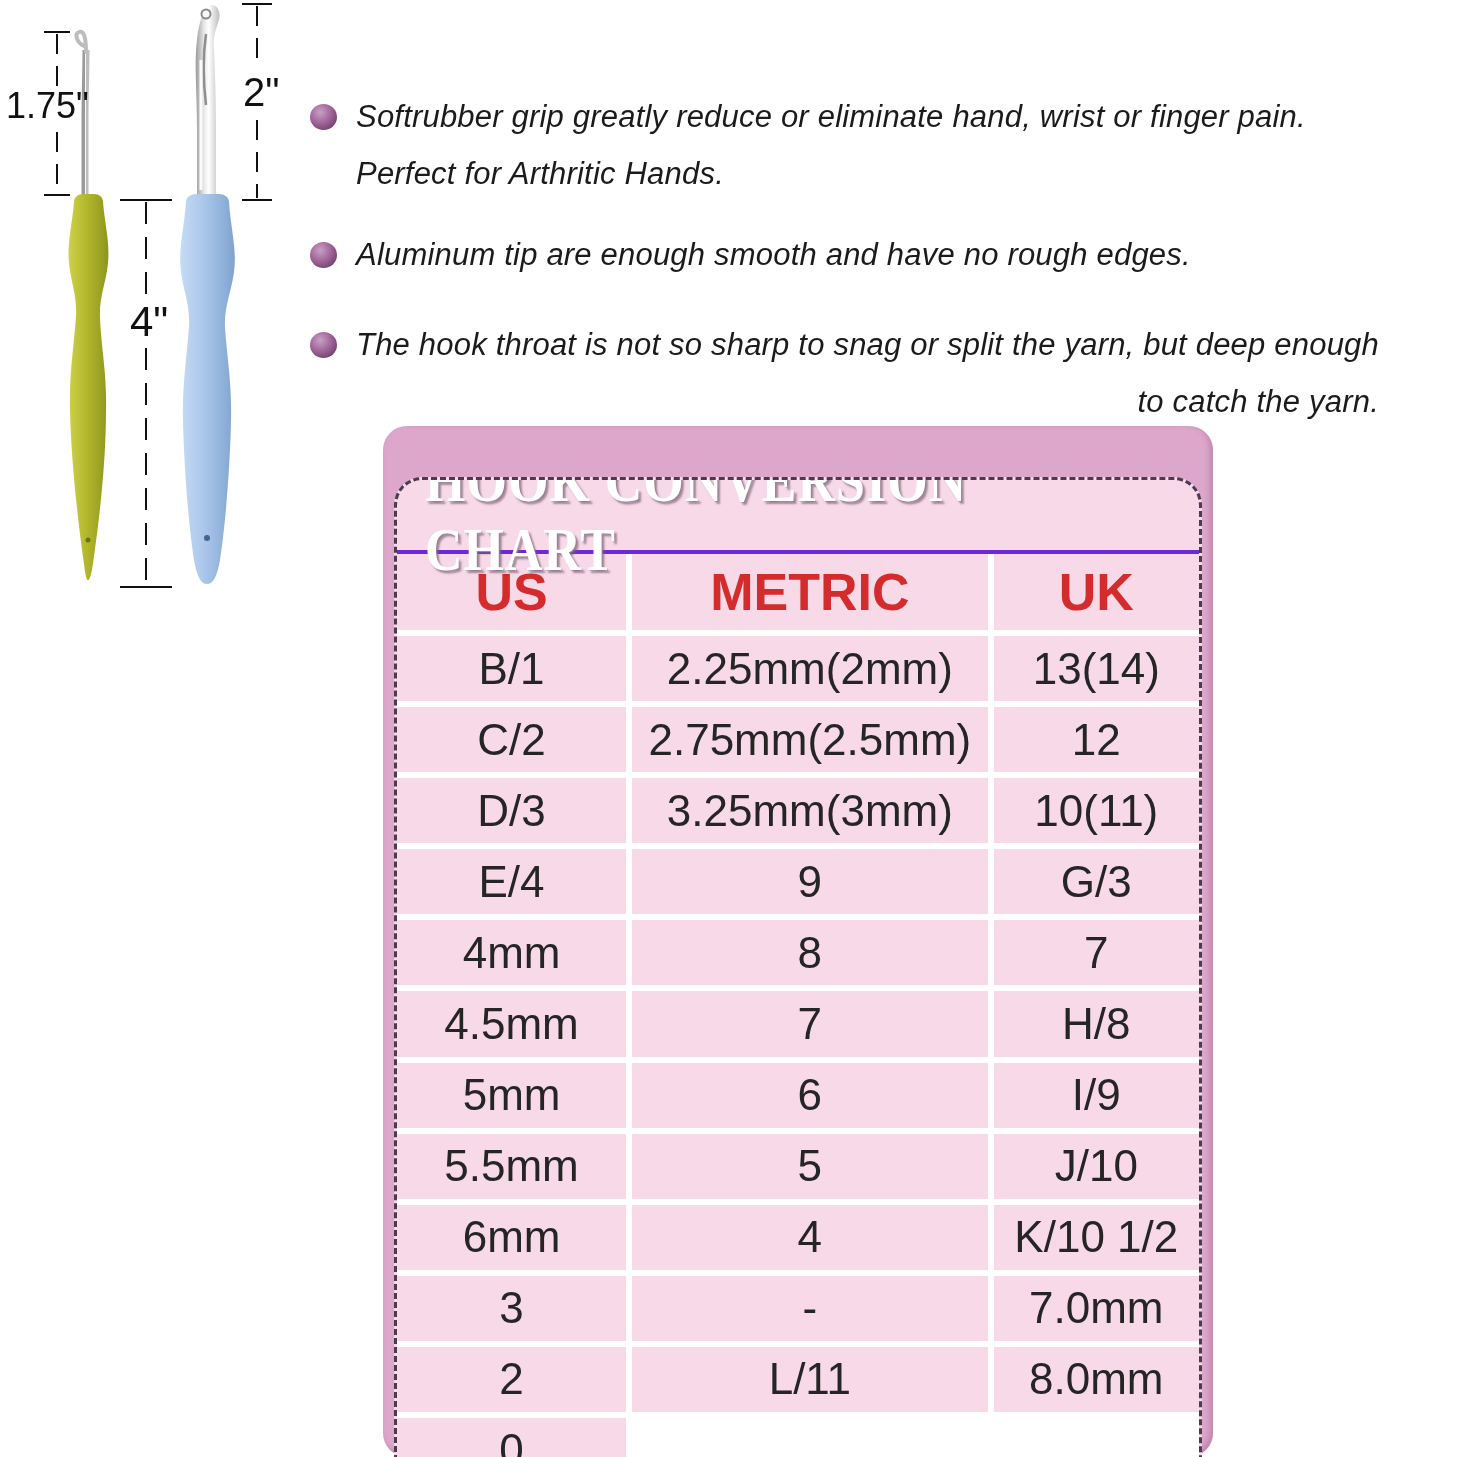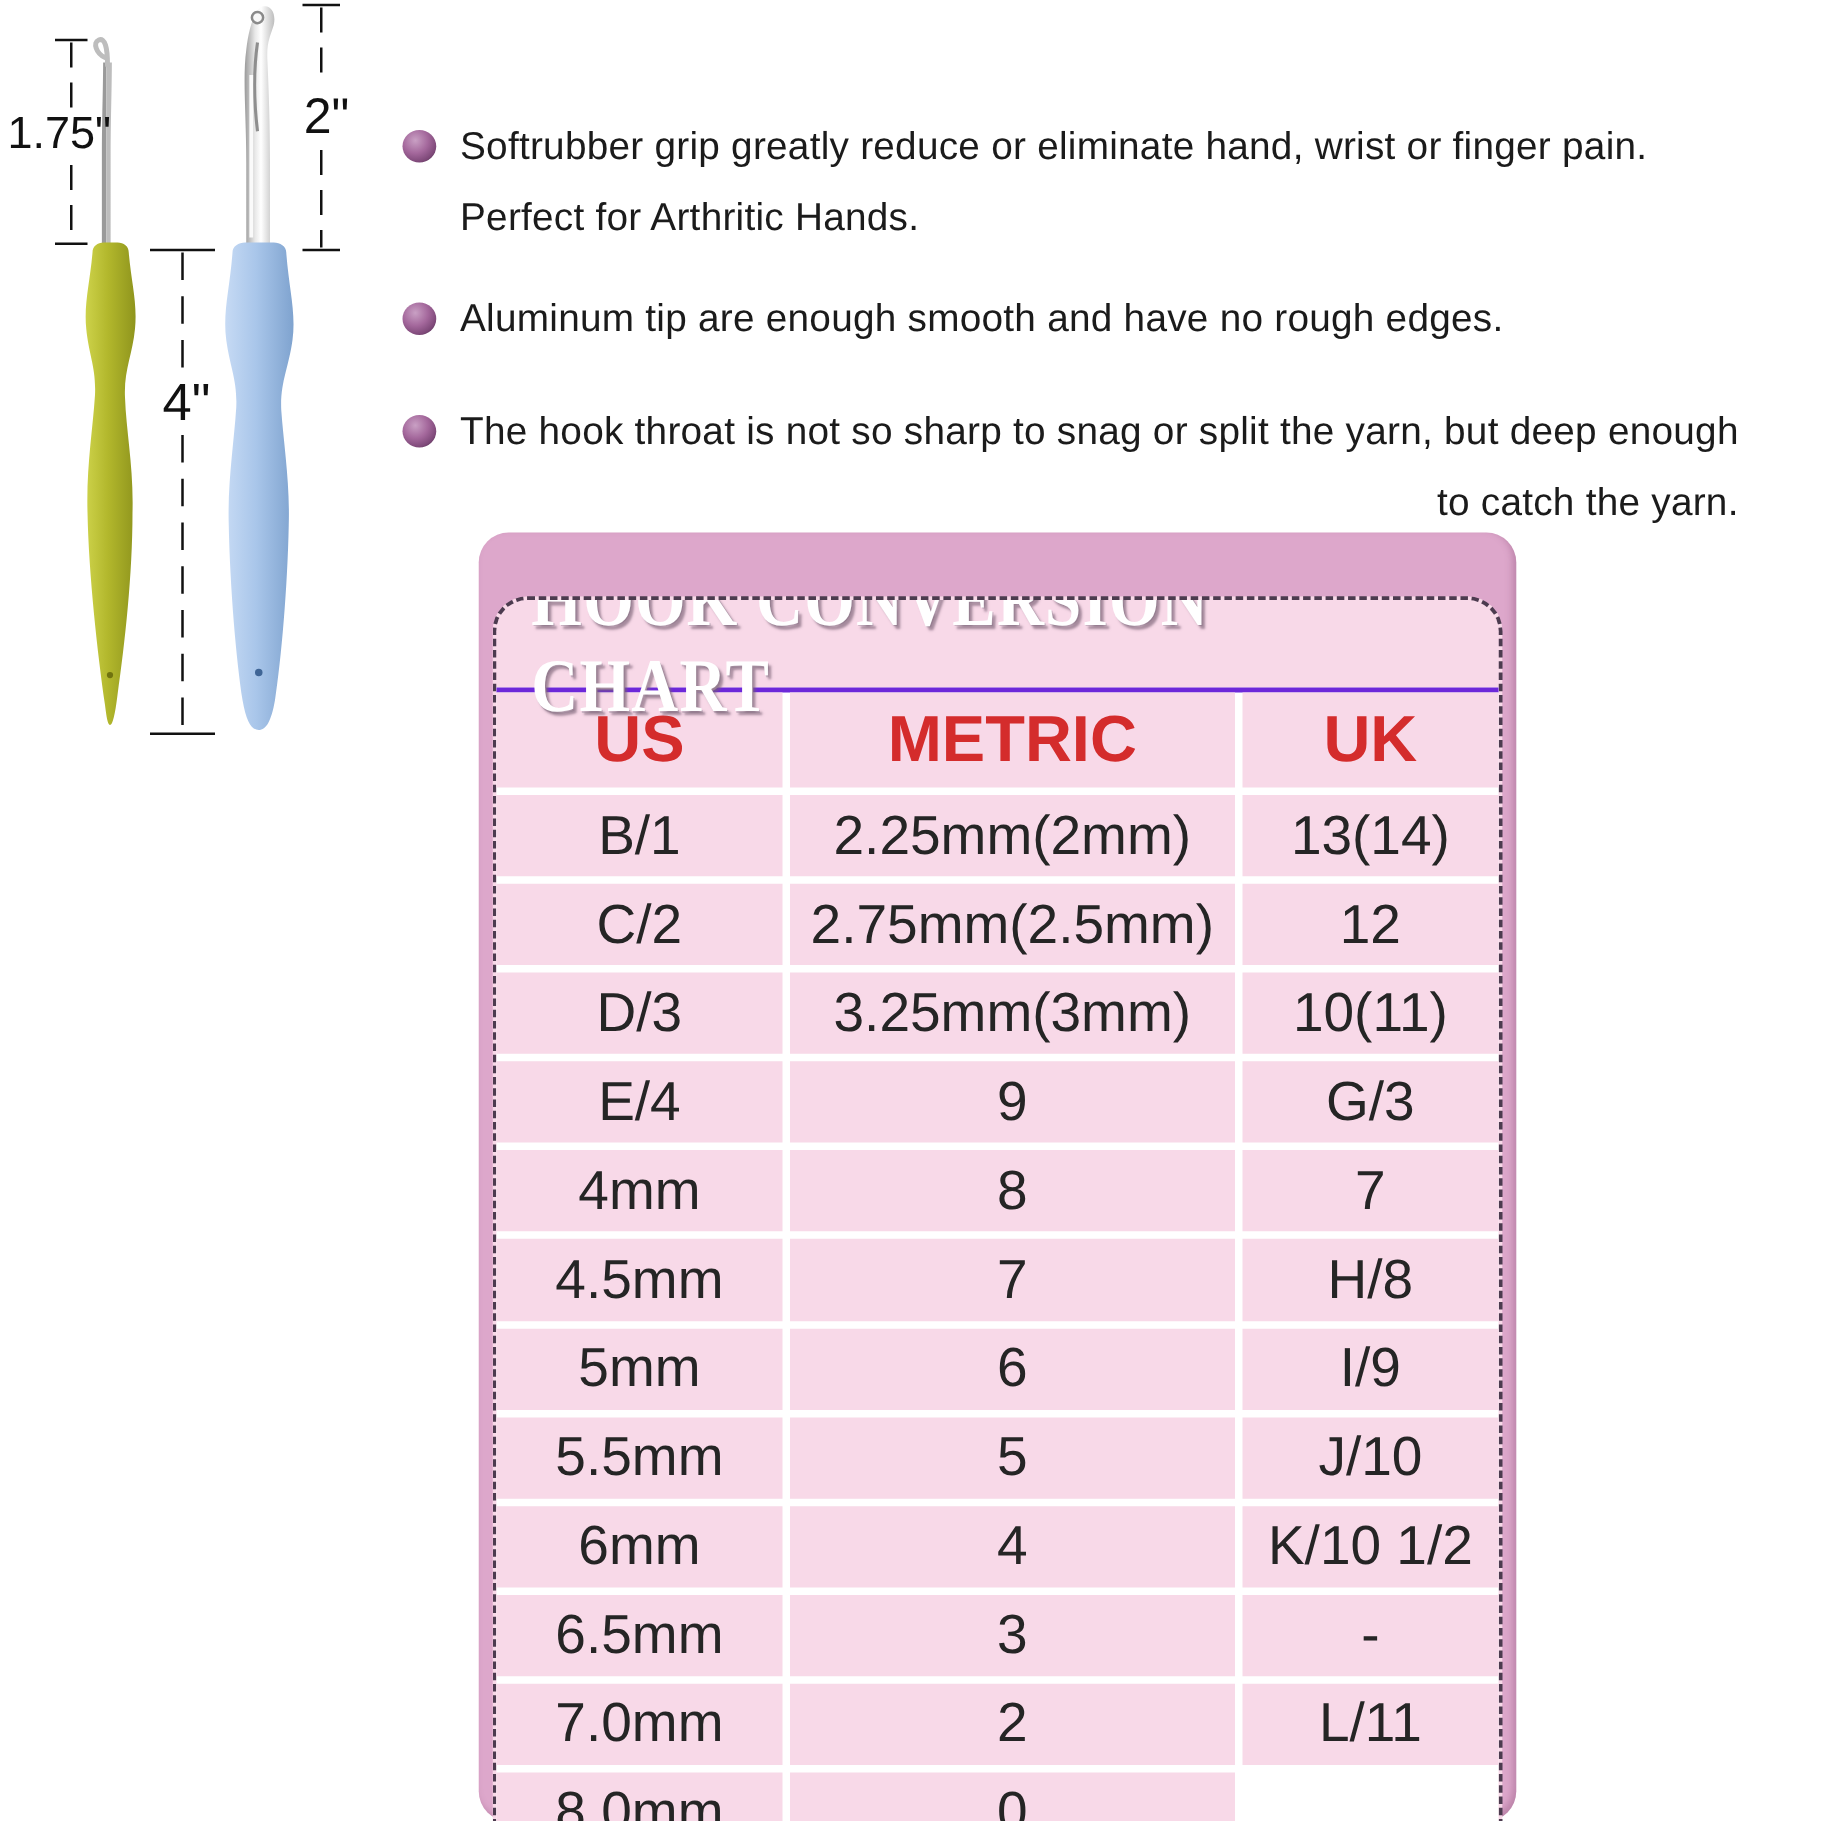--- a/index.html
+++ b/index.html
@@ -6,21 +6,21 @@
   .canvas{
     position:relative;width:1457px;height:1457px;background:#ffffff;overflow:hidden;
     font-family:"Liberation Sans",sans-serif;
   }
 
   
   .hooks-svg{position:absolute;left:0;top:0;}
 
   
   .features{position:absolute;left:306px;top:0;width:1160px;}
-  .feature{position:absolute;left:16px;padding-left:46px;}
+  .feature{position:absolute;left:4px;padding-left:46px;font-style:italic;}
   .feature .line{
     white-space:nowrap;font-size:31px;line-height:57px;color:#1b1b1b;
     letter-spacing:0.2px;
   }
   .bullet{
     position:absolute;left:0;top:16px;width:27px;height:26px;border-radius:50%;
     background:radial-gradient(circle at 38% 32%, #c9a0c4 0%, #a4689c 42%, #7d4878 72%, #241224 100%);
   }
   .f1{top:88px;} .f2{top:226px;} .f3{top:316px;text-align:right;}
 
@@ -179,21 +179,20 @@
 
         <div class="cell">I/9</div>
         <div class="cell">5.5mm</div>
         <div class="cell">5</div>
 
         <div class="cell">J/10</div>
         <div class="cell">6mm</div>
         <div class="cell">4</div>
 
         <div class="cell">K/10 1/2</div>
-        <div class="cell">6.5mm</div>
         <div class="cell">3</div>
 
         <div class="cell">-</div>
         <div class="cell">7.0mm</div>
         <div class="cell">2</div>
 
         <div class="cell">L/11</div>
         <div class="cell">8.0mm</div>
         <div class="cell">0</div>
       </div>

